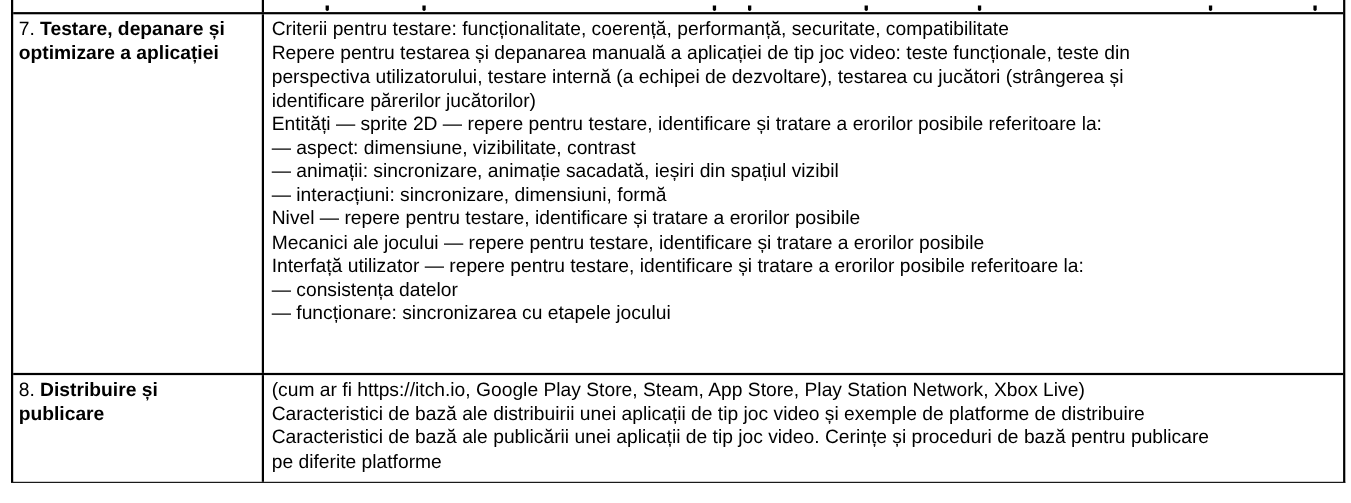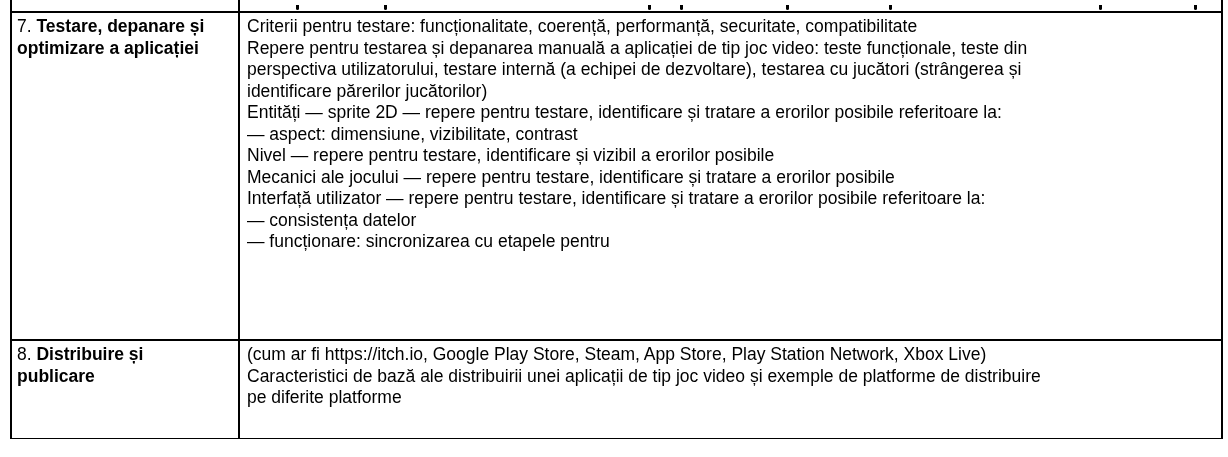--- a/index.html
+++ b/index.html
@@ -112,38 +112,41 @@
         <div class="title-line"><strong>optimizare a aplicației</strong></div>
       </div>
       <div class="cell-right">
         <div>
             <div class="line">Criterii pentru testare: funcționalitate, coerență, performanță, securitate, compatibilitate</div>
             <div class="line">Repere pentru testarea și depanarea manuală a aplicației de tip joc video: teste funcționale, teste din</div>
             <div class="line">perspectiva utilizatorului, testare internă (a echipei de dezvoltare), testarea cu jucători (strângerea și</div>
             <div class="line">identificare părerilor jucătorilor)</div>
             <div class="line">Entități — sprite 2D — repere pentru testare, identificare și tratare a erorilor posibile referitoare la:</div>
             <div class="line">— aspect: dimensiune, vizibilitate, contrast</div>
-            <div class="line">Nivel — repere pentru testare, identificare și vizibil a erorilor posibile</div>
+            <div class="line">— animații: sincronizare, animație sacadată, ieșiri din spațiul vizibil</div>
+            <div class="line">— interacțiuni: sincronizare, dimensiuni, formă</div>
+            <div class="line">Nivel — repere pentru testare, identificare și tratare a erorilor posibile</div>
             <div class="line">Mecanici ale jocului — repere pentru testare, identificare și tratare a erorilor posibile</div>
             <div class="line">Interfață utilizator — repere pentru testare, identificare și tratare a erorilor posibile referitoare la:</div>
             <div class="line">— consistența datelor</div>
-            <div class="line">— funcționare: sincronizarea cu etapele pentru</div>
+            <div class="line">— funcționare: sincronizarea cu etapele jocului</div>
           </div>
       </div>
     </div>
 
     <div class="t-row row-8">
       <div class="cell-left">
         <div class="title-line"><span class="row-num">8. </span><strong>Distribuire și</strong></div>
         <div class="title-line"><strong>publicare</strong></div>
       </div>
       <div class="cell-right">
         <div>
             <div class="line">(cum ar fi https://itch.io, Google Play Store, Steam, App Store, Play Station Network, Xbox Live)</div>
             <div class="line">Caracteristici de bază ale distribuirii unei aplicații de tip joc video și exemple de platforme de distribuire</div>
+            <div class="line">Caracteristici de bază ale publicării unei aplicații de tip joc video. Cerințe și proceduri de bază pentru publicare</div>
             <div class="line">pe diferite platforme</div>
           </div>
       </div>
     </div>
 
   </div>
 
   <div class="bottom-margin"></div>
 </div>
 

